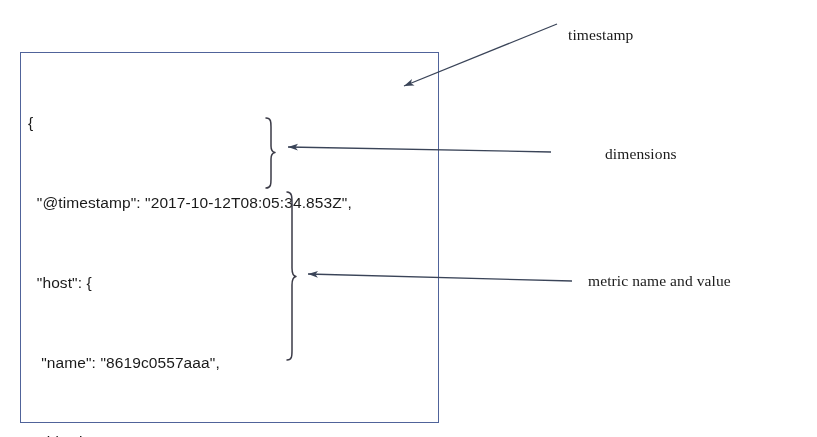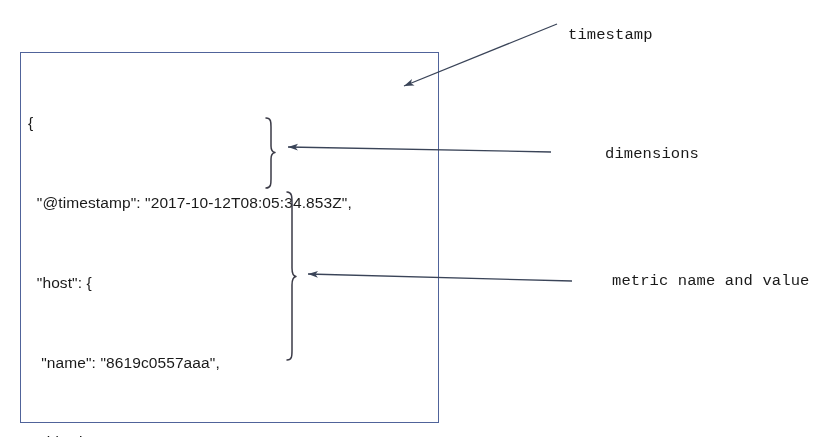--- a/index.html
+++ b/index.html
@@ -41,29 +41,29 @@
     white-space: pre;
     letter-spacing: 0.1px;
   }
   .json-line {
     display: block;
     white-space: pre;
   }
   
   .anno-label {
     position: absolute;
-    font-family: Liberation Mono, monospace;
+    font-family: Liberation Serif, serif;
     font-size: 15.5px;
     color: #1a1a1a;
     white-space: nowrap;
     letter-spacing: 0.1px;
   }
   #label-timestamp { left: 568px; top: 26px; }
   #label-dimensions { left: 568px; top: 145px; margin-left: 37px; }
-  #label-metric { left: 612px; top: 272px; }
+  #label-metric { left: 588px; top: 272px; }
 
   
   #overlay {
     position: absolute;
     left: 0;
     top: 0;
     width: 817px;
     height: 437px;
     pointer-events: none;
   }

